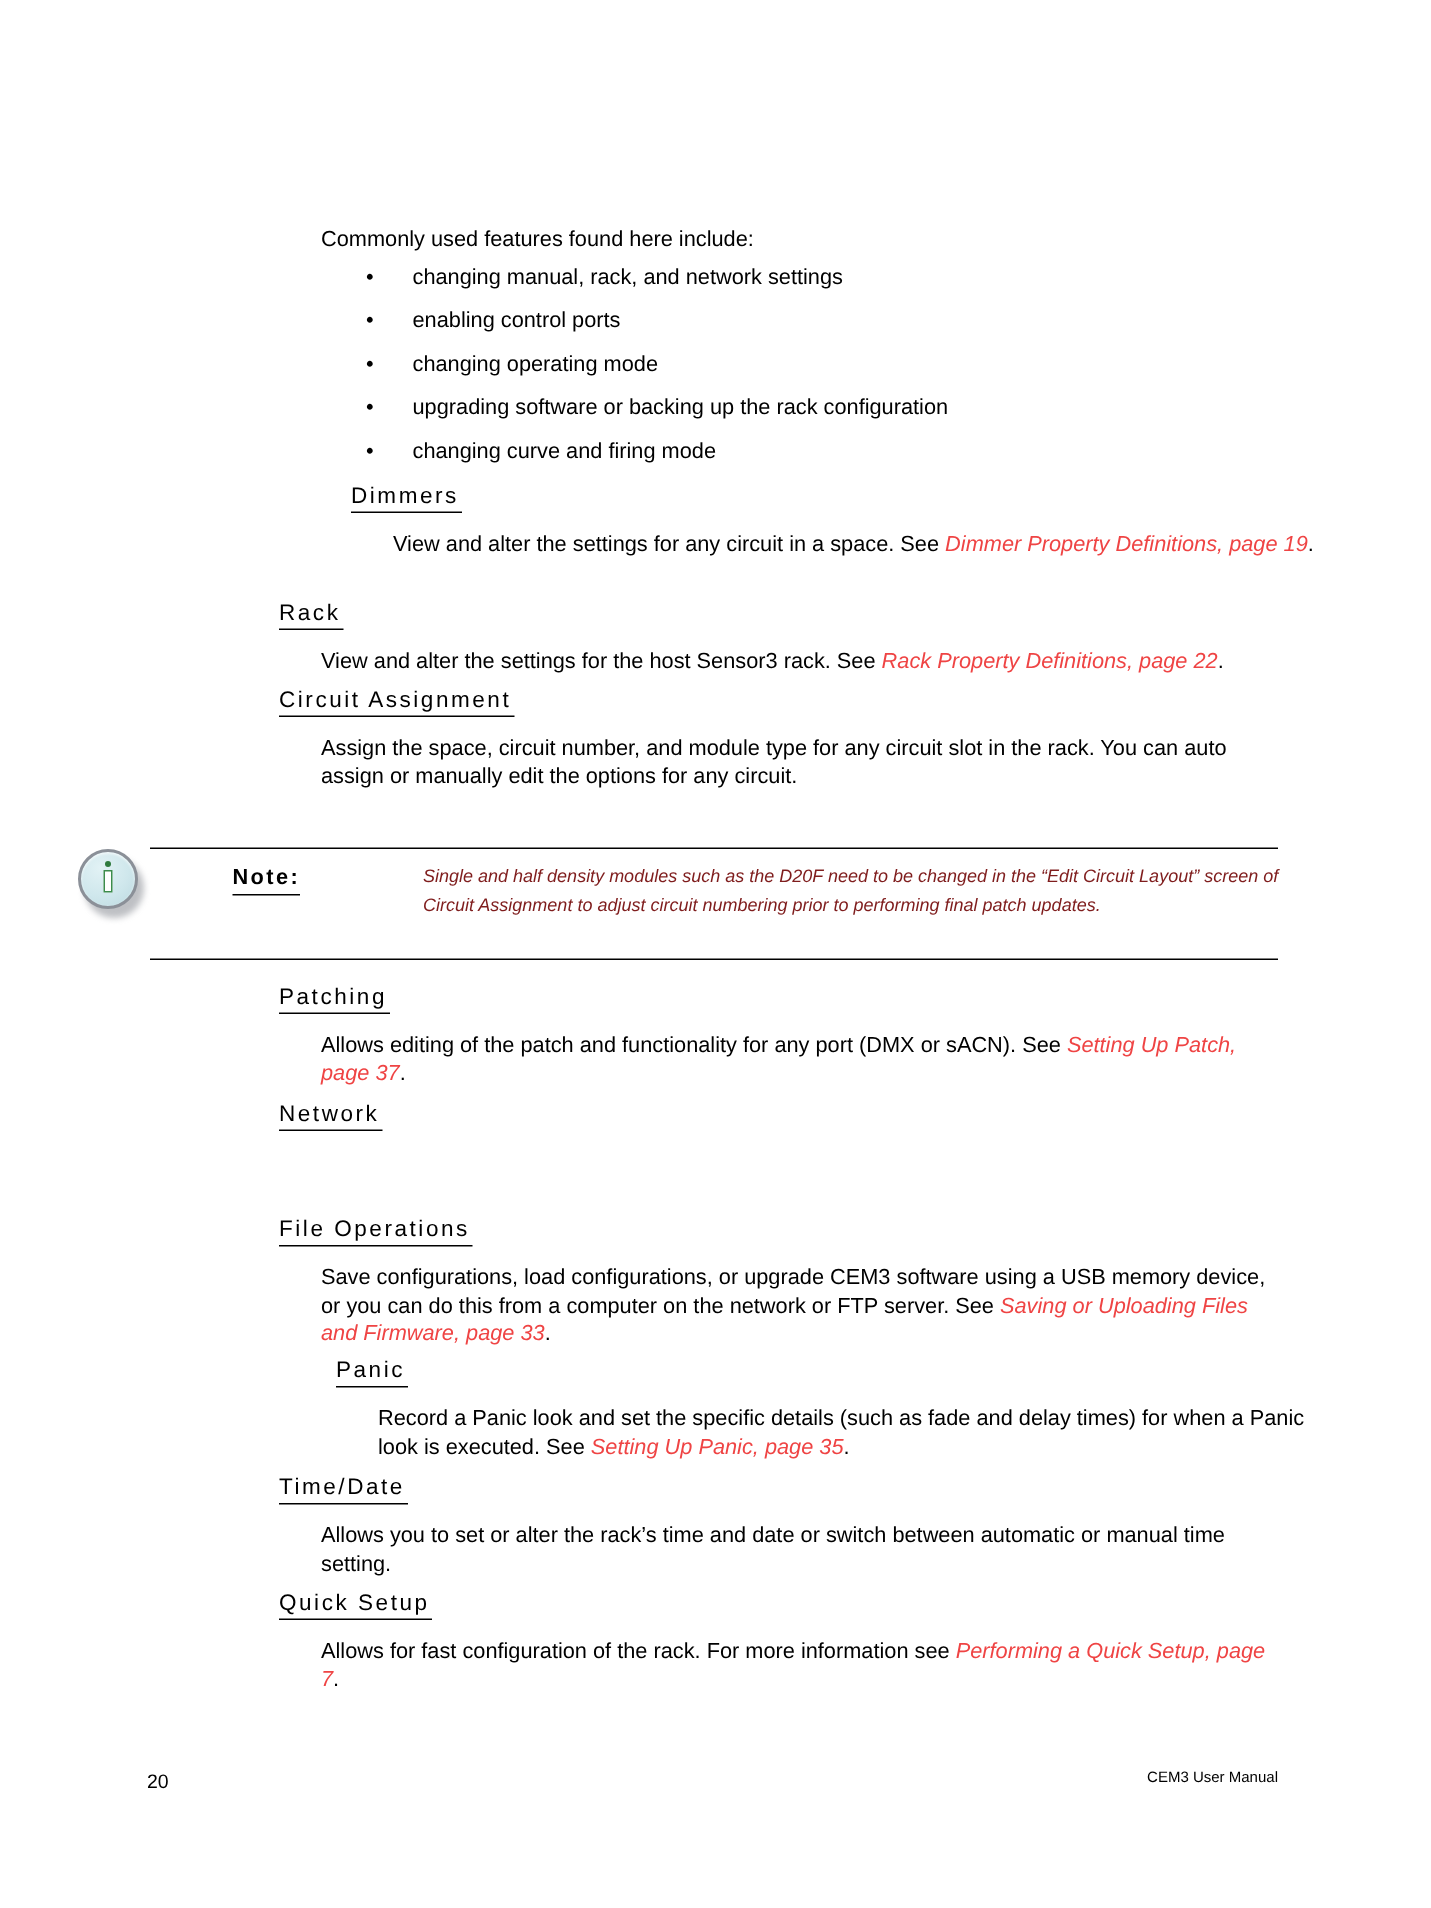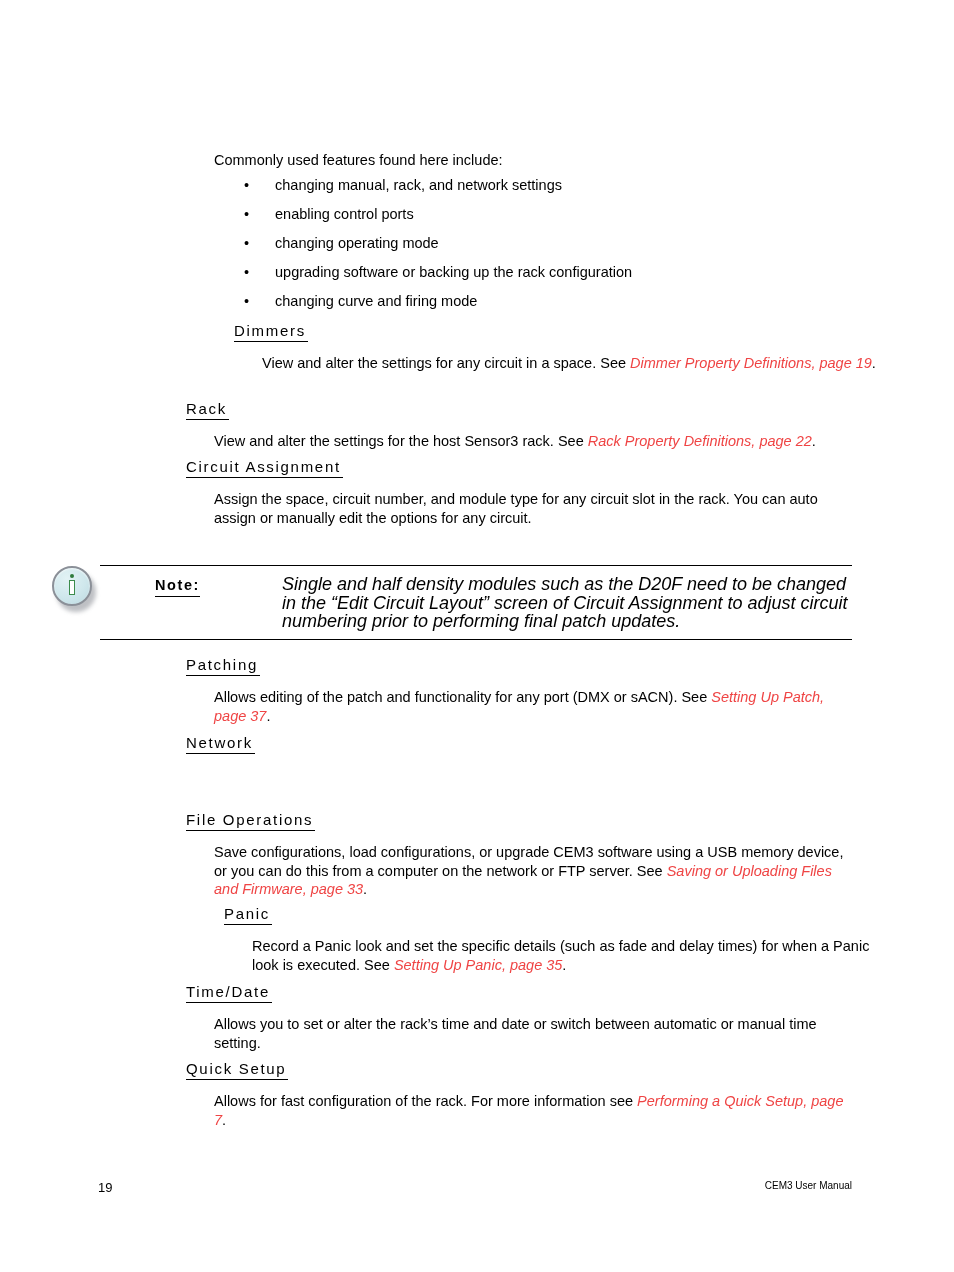--- a/index.html
+++ b/index.html
@@ -223,24 +223,24 @@
     letter-spacing: 1.6px;
     border-bottom: 1.6px solid #000;
     padding-bottom: 2px;
     line-height: 17px;
   }
   .note-text {
     position: absolute;
     left: 282px;
     top: 575px;
     width: 572px;
-    font-size: 18px;
+    font-size: 12px;
     line-height: 18.5px;
     font-style: italic;
-    color: #000000;
+    color: #7f1d1d;
   }
 
   
   .footer {
     position: absolute;
     left: 0;
     top: 1180px;
     width: 954px;
     height: 20px;
   }
@@ -339,17 +339,17 @@
     <div class="section-head">Time/Date</div>
     <div class="section-body"><span>Allows you to set or alter the rack’s time and date or switch between automatic or manual time setting.</span><span class="xref"></span><span></span></div>
   </div>
 
   <div class="section" style="top:1060px;">
     <div class="section-head">Quick Setup</div>
     <div class="section-body"><span>Allows for fast configuration of the rack. For more information see </span><span class="xref">Performing a Quick Setup, page 7</span><span>.</span></div>
   </div>
 
   <div class="footer">
-    <div class="footer-page">19</div>
+    <div class="footer-page">20</div>
     <div class="footer-title">CEM3 User Manual</div>
   </div>
 
 </div>
 
 </body></html>

